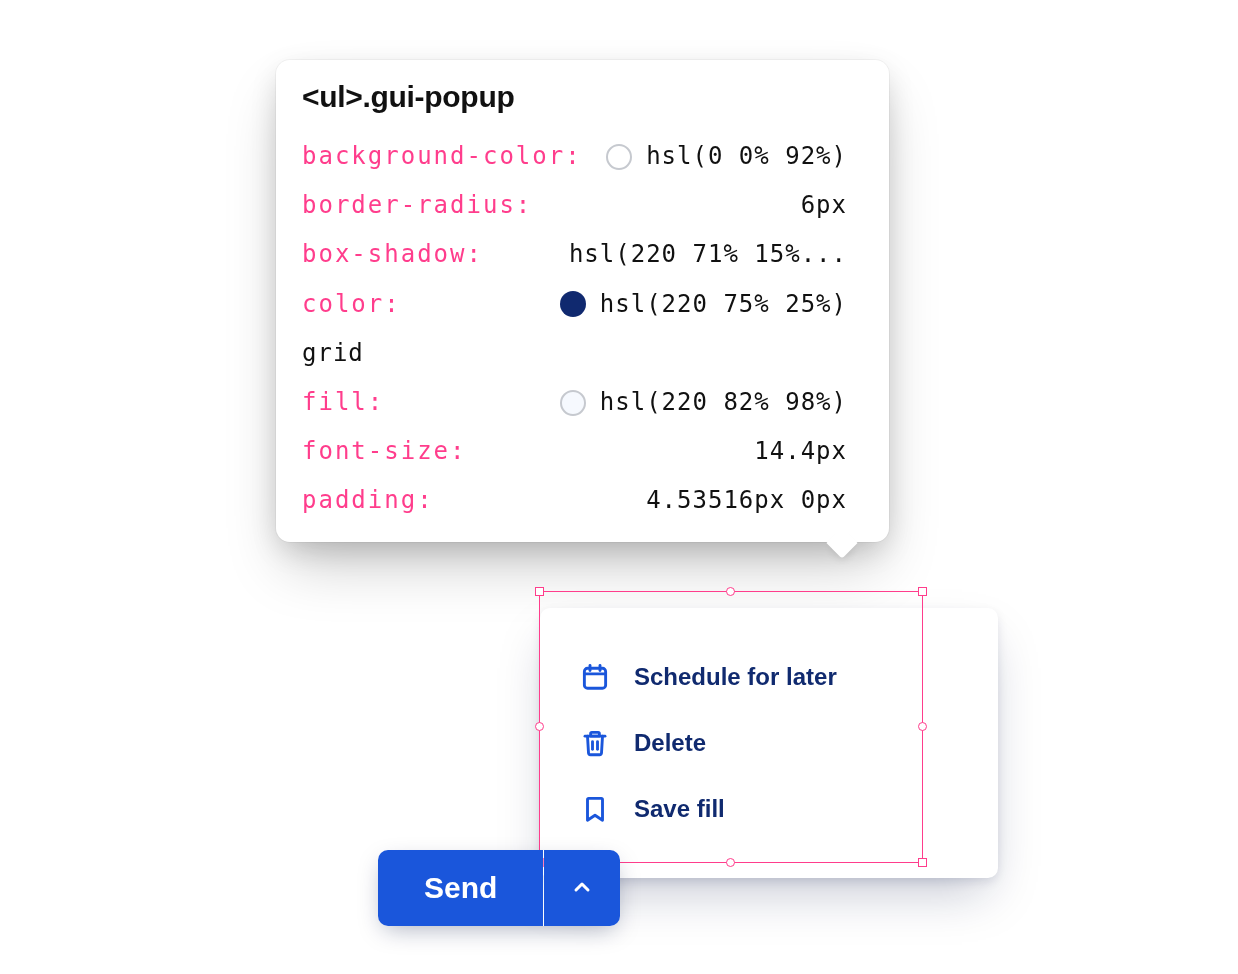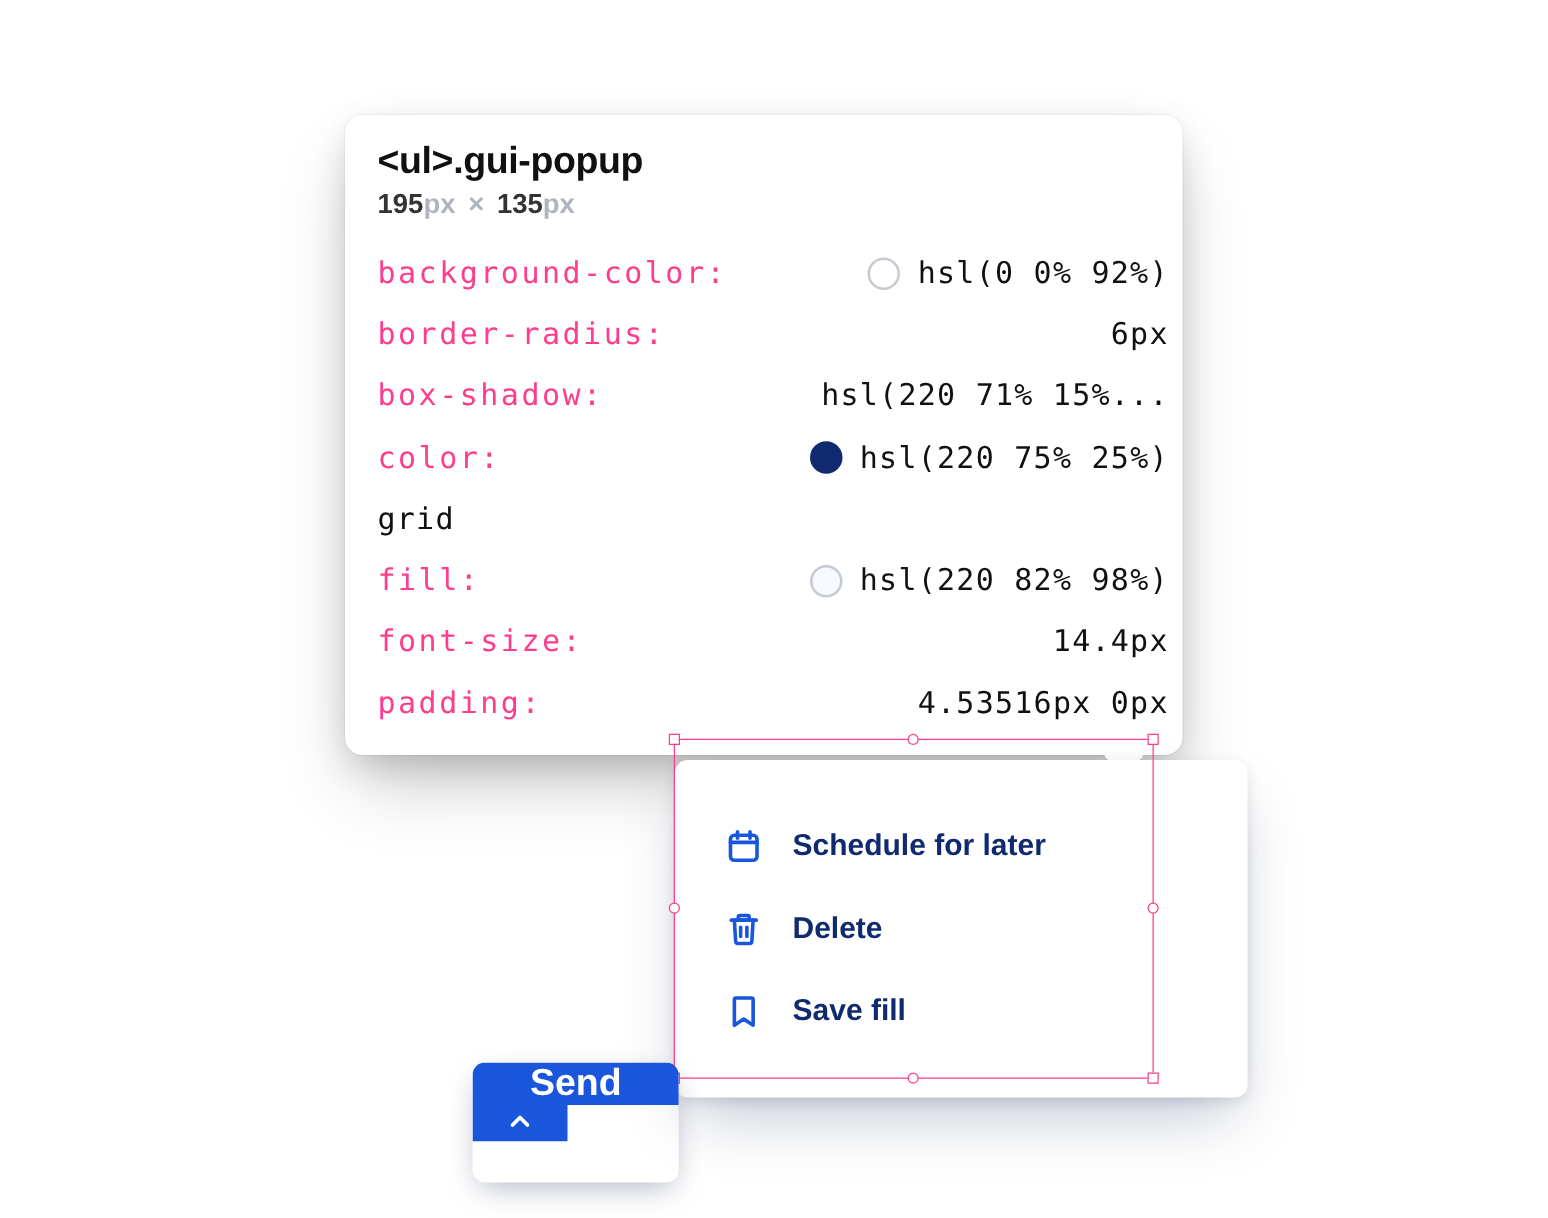--- a/index.html
+++ b/index.html
@@ -10,29 +10,29 @@
     height: 974px;
     background: #ffffff;
     font-family: -apple-system, BlinkMacSystemFont, "Segoe UI", Helvetica, Arial, sans-serif;
     overflow: hidden;
   }
 
   
   .inspector-tooltip {
     position: absolute;
     left: 276px;
-    top: 92px;
-    width: 670px;
+    top: 60px;
+    width: 613px;
     background: #ffffff;
     border-radius: 14px;
     box-shadow:
       0 0 0 1px rgba(0,0,0,0.04),
       0 30px 60px -10px rgba(0,0,0,0.22),
       0 10px 30px -5px rgba(0,0,0,0.18);
-    padding: 20px 11px 22px 26px;
+    padding: 20px 42px 22px 26px;
   }
   .inspector-tooltip::after {
     content: "";
     position: absolute;
     right: 36px;
     bottom: -12px;
     width: 22px;
     height: 22px;
     background: #ffffff;
     transform: rotate(45deg);
@@ -149,25 +149,24 @@
   .h.bc { left: calc(50% - 5px); bottom: -5px; border-radius:50%; }
   .h.lc { left: -5px; top: calc(50% - 5px); border-radius:50%; }
   .h.rc { right: -5px; top: calc(50% - 5px); border-radius:50%; }
 
   
   .send-group {
     position: absolute;
     left: 378px;
     top: 850px;
     display: flex;
-    height: 96px;
+    height: 76px;
     border-radius: 10px;
     overflow: hidden;
     box-shadow: 0 8px 24px -6px rgba(10,22,70,0.35);
-    flex-direction: column;
   }
   .send-btn {
     background: #1a56db;
     color: #ffffff;
     font-size: 30px;
     font-weight: 700;
     border: none;
     padding: 0 46px;
     display: flex;
     align-items: center;
@@ -188,25 +187,20 @@
     color: #ffffff;
   }
   .send-caret svg { width: 24px; height: 24px; }
 </style>
 </head>
 <body>
 
 <div class="inspector-tooltip">
   <div class="tt-title">
     <span>&lt;ul&gt;</span><span>.gui-popup</span>
-  </div>
-  <div class="tt-dims">
-    <span>195</span><span class="px">px</span>
-    <span class="x">×</span>
-    <span>135</span><span class="px">px</span>
   </div>
 
   <div class="tt-table">
     <div class="tt-row">
       <span class="tt-prop">background-color:</span>
       <span class="tt-val">
         <span class="swatch" style="background:#ffffff"></span>
         <span>hsl(0 0% 92%)</span>
       </span>
     </div>

